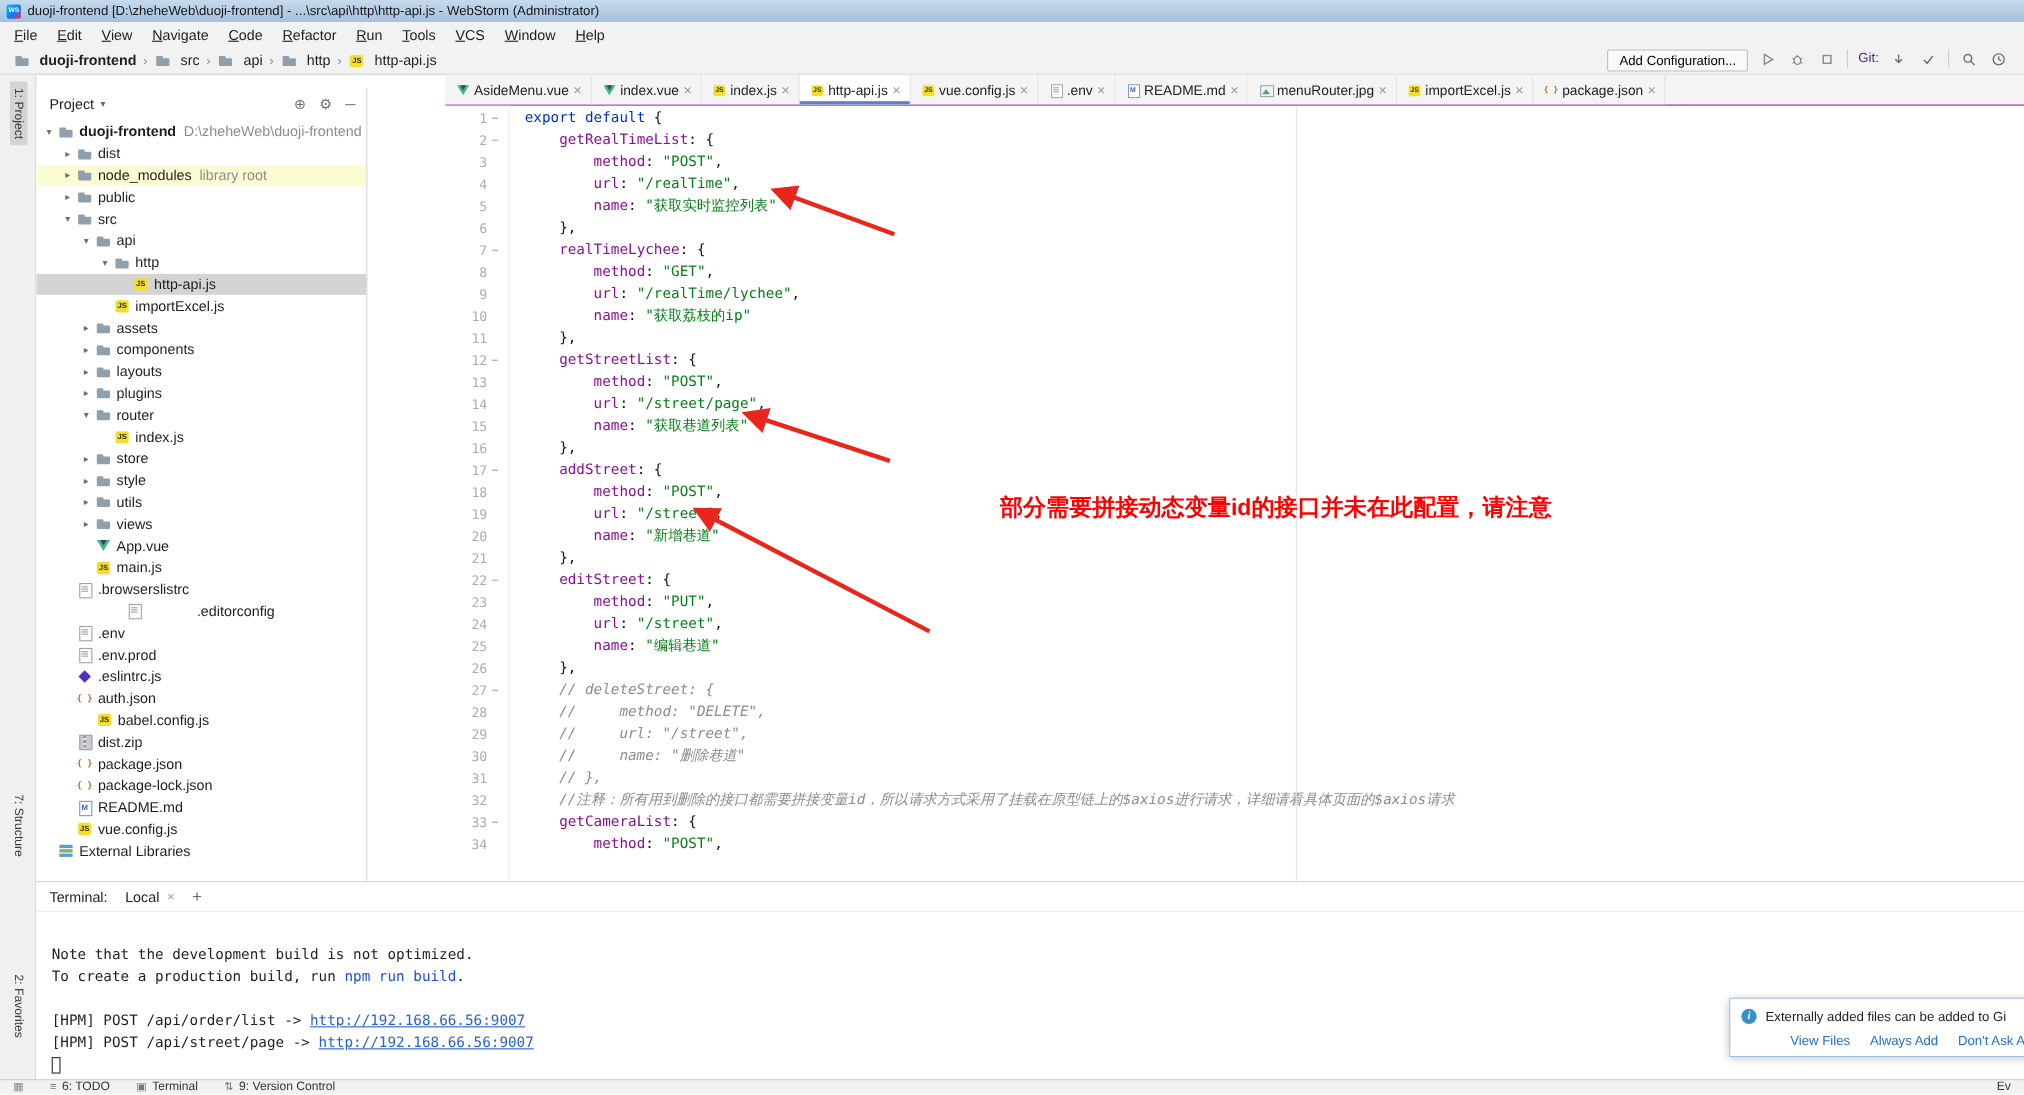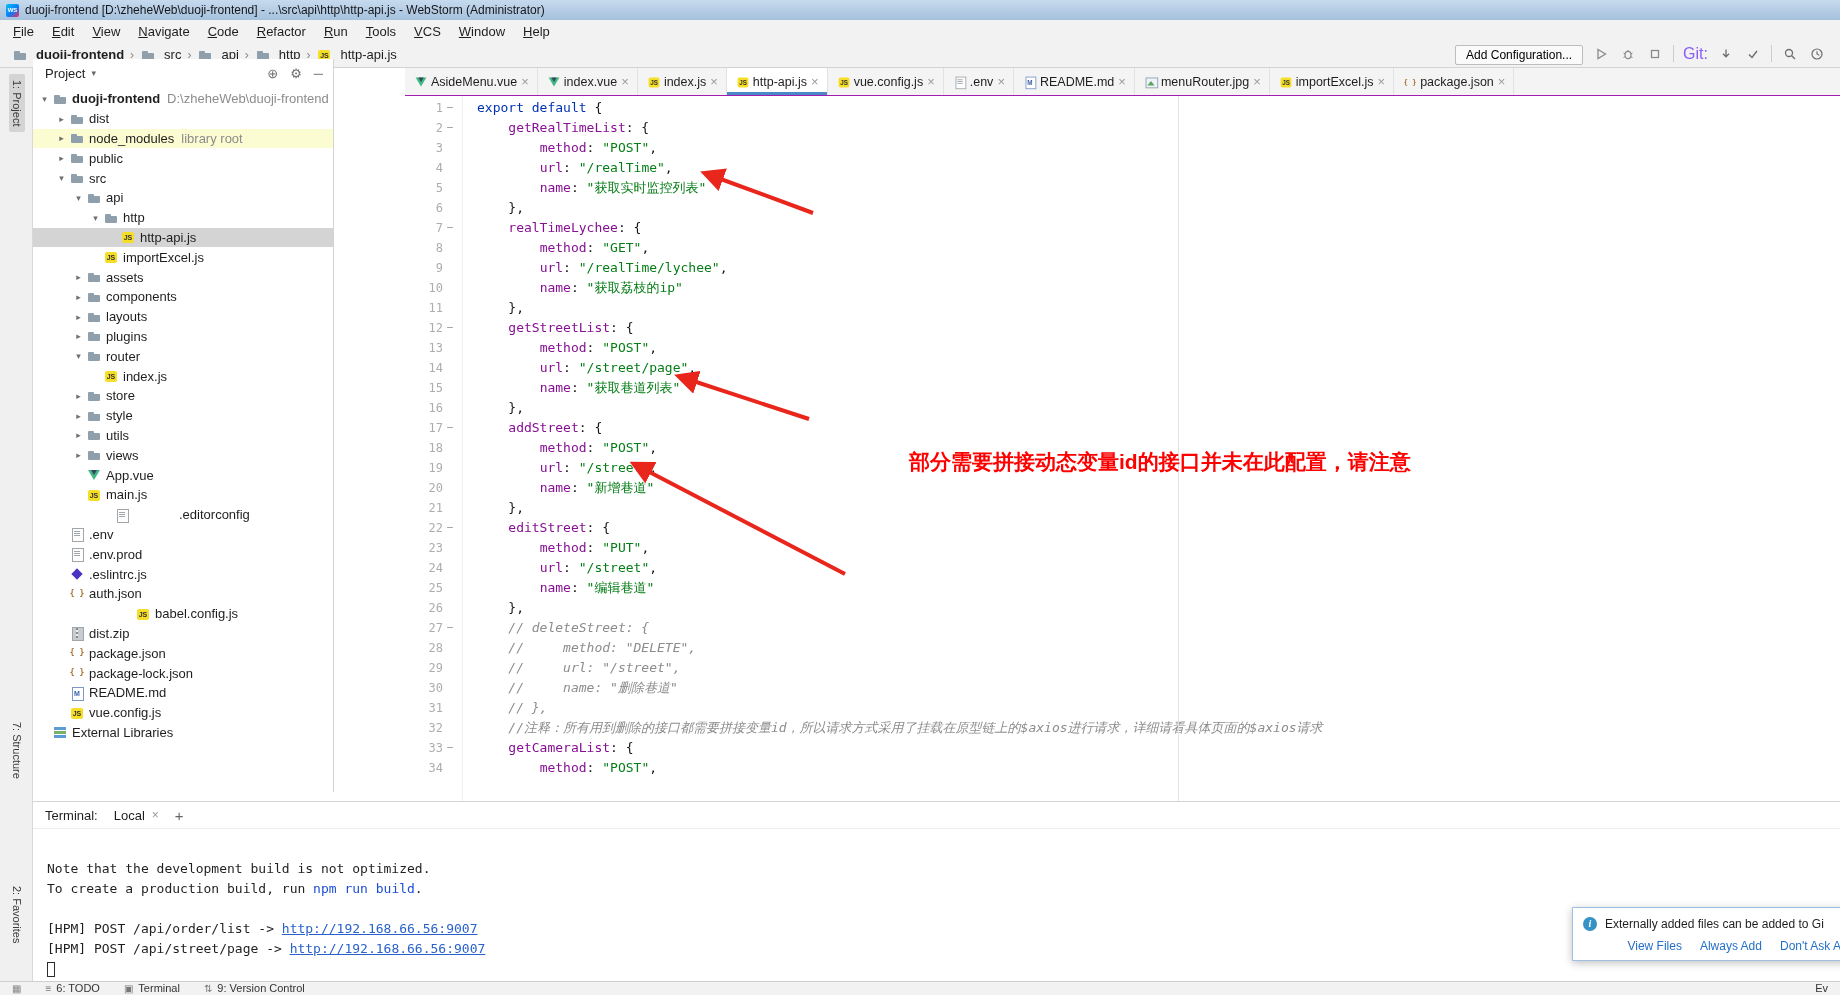--- a/index.html
+++ b/index.html
@@ -19,33 +19,33 @@
 
 .toolbar{position:absolute;left:0;top:42px;width:1840px;height:26px;background:#F2F2F2;border-bottom:1px solid #D4D4D4;display:flex;align-items:center;padding:0 10px;}
 .breadcrumb{display:flex;align-items:center;}
 .crumb{display:flex;align-items:center;gap:4px;padding:0 2px;}
 .crumb.bold{font-weight:bold;}
 .crumb-sep{color:#8a8a8a;padding:0 4px;font-size:12px;}
 .toolbar-right{margin-left:auto;display:flex;align-items:flex-start;gap:9px;padding-right:4px;}
 .add-config{border:1px solid #BDBDBD;background:#FAFAFA;padding:2px 10px;font-size:12px;border-radius:2px;}
 .tb-ic{width:18px;height:18px;display:flex;align-items:center;justify-content:center;}
 .tb-sep{width:1px;height:17px;background:#CCCCCC;}
-.git-label{font-size:16px;color:#8b5cf6;}
+.git-label{font-size:12px;color:#4c1d95;}
 
 
 .left-strip{position:absolute;left:0;top:68px;width:33px;height:913px;background:#F0F0F0;border-right:1px solid #D8D8D8;}
 .vtab{position:absolute;left:0;width:33px;display:flex;justify-content:center;}
 .vtab span{writing-mode:vertical-rl;font-size:11px;color:#3a3a3a;padding:6px 2px;}
 .vtab.active span{background:#D4D4D4;border-radius:2px;}
 #strip-project{top:6px;}
 #strip-structure{top:648px;}
 #strip-favorites{top:812px;}
 
 
-.project-panel{position:absolute;left:33px;top:59px;width:301px;height:733px;background:#fff;border-right:1px solid #D4D4D4;overflow:hidden;}
+.project-panel{position:absolute;left:33px;top:80px;width:301px;height:733px;background:#fff;border-right:1px solid #D4D4D4;overflow:hidden;}
 .pp-header{height:28px;display:flex;align-items:center;gap:6px;padding:0 10px 0 12px;}
 .pp-caret{color:#666;font-size:9px;}
 .pp-icons{margin-left:auto;display:flex;gap:12px;color:#6E6E6E;font-size:13px;}
 .pp-ic{cursor:default;}
 .tree{padding-top:2px;}
 .tree-row{display:flex;align-items:center;height:19.8px;white-space:nowrap;overflow:hidden;}
 .tree-row.selected{background:#D4D4D4;}
 .chev{width:15px;flex:0 0 15px;text-align:center;color:#6E6E6E;font-size:9px;}
 .tree-suffix{color:#8C8C8C;margin-left:7px;}
 .bold{font-weight:bold;}
@@ -344,20 +344,25 @@
         <div class="tree-row" style="padding-left: 38px;">
           <span class="chev"></span>
           <span class="ic ic-vue"></span>
           <span class="tree-label">App.vue</span>
         </div>
         <div class="tree-row" style="padding-left: 38px;">
           <span class="chev"></span>
           <span class="ic ic-js"></span>
           <span class="tree-label">main.js</span>
         </div>
+        <div class="tree-row" style="padding-left: 21px;">
+          <span class="chev"></span>
+          <span class="ic ic-text"></span>
+          <span class="tree-label">.browserslistrc</span>
+        </div>
         <div class="tree-row" style="padding-left: 21px; gap: 45px;">
           <span class="chev"></span>
           <span class="ic ic-text"></span>
           <span class="tree-label">.editorconfig</span>
         </div>
         <div class="tree-row" style="padding-left: 21px;">
           <span class="chev"></span>
           <span class="ic ic-text"></span>
           <span class="tree-label">.env</span>
         </div>
@@ -369,21 +374,21 @@
         <div class="tree-row" style="padding-left: 21px;">
           <span class="chev"></span>
           <span class="ic ic-eslint"></span>
           <span class="tree-label">.eslintrc.js</span>
         </div>
         <div class="tree-row" style="padding-left: 21px;">
           <span class="chev"></span>
           <span class="ic ic-json"></span>
           <span class="tree-label">auth.json</span>
         </div>
-        <div class="tree-row" style="padding-left: 39px; margin-left: 48px;">
+        <div class="tree-row" style="padding-left: 39px;">
           <span class="chev"></span>
           <span class="ic ic-js"></span>
           <span class="tree-label">babel.config.js</span>
         </div>
         <div class="tree-row" style="padding-left: 21px;">
           <span class="chev"></span>
           <span class="ic ic-zip"></span>
           <span class="tree-label">dist.zip</span>
         </div>
         <div class="tree-row" style="padding-left: 21px;">

